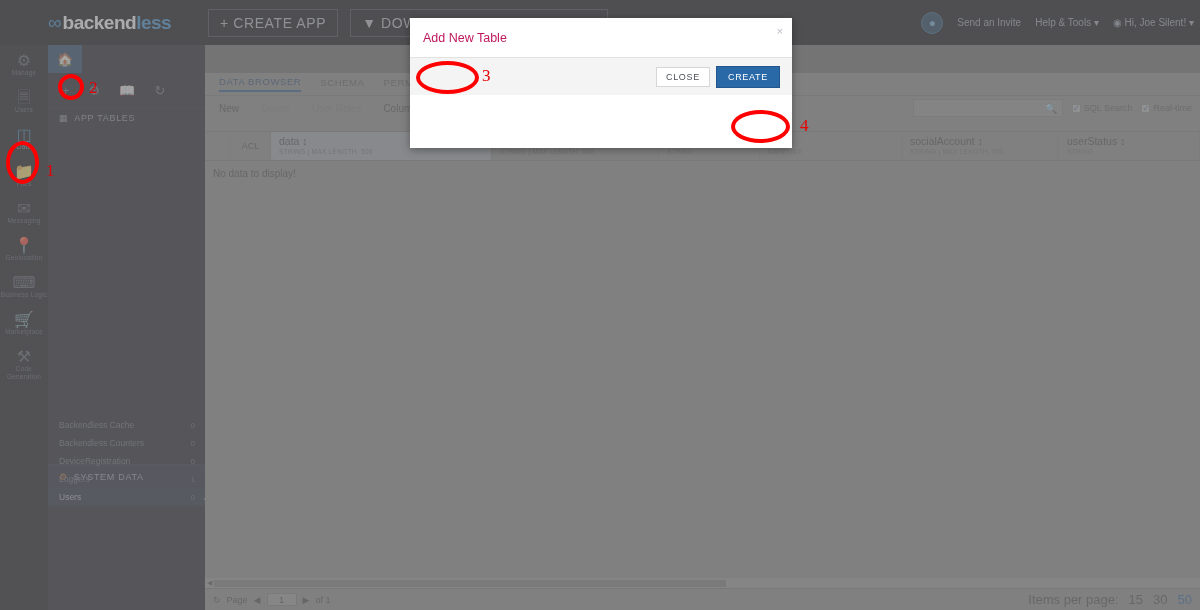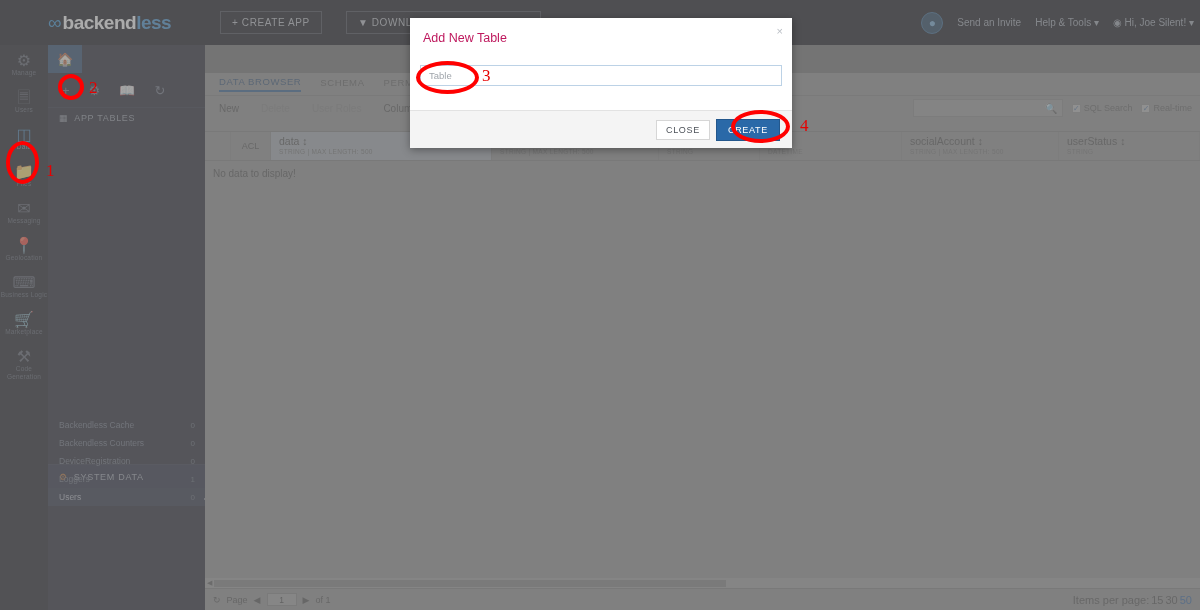--- a/index.html
+++ b/index.html
@@ -17,22 +17,22 @@
   
   .topbar {
     position: absolute; left: 0; top: 0; width: 1200px; height: 45px;
     background: #0e0f16; display: flex; align-items: center;
   }
   .logo-wrap { display: flex; align-items: center; margin-left: 48px; width: 148px; }
   .logo-mark { color: #2e8fd4; font-size: 19px; letter-spacing: -2px; margin-right: 3px; }
   .logo-text { font-size: 19px; font-weight: bold; color: #ffffff; letter-spacing: -0.5px; }
   .logo-text .ls { color: #3d8fd0; }
   .top-btn {
-    border: 1px solid #3a3d48; color: #b9bcc4; font-size: 10px;
-    padding: 5px 11px; margin-left: 24px; letter-spacing: 0.6px;
+    border: 1px solid #3a3d48; color: #b9bcc4; font-size: 14px;
+    padding: 5px 11px; margin-left: 12px; letter-spacing: 0.6px;
     background: transparent; white-space: nowrap;
   }
   .top-right { position: absolute; right: 6px; top: 0; height: 45px; display: flex; align-items: center; gap: 14px; }
   .top-right span { color: #9aa0ac; font-size: 10px; white-space: nowrap; }
   .avatar-circ {
     width: 22px; height: 22px; border-radius: 50%;
     background: #1b3a57; border: 1px solid #2f628f;
     display: flex; align-items: center; justify-content: center;
     color: #6fa8d6; font-size: 12px;
   }
@@ -149,21 +149,21 @@
   .statusbar {
     position: absolute; left: 0; bottom: 0; width: 995px; height: 22px;
     background: #8e8e8e; border-top: 1px solid #7d7d7d;
     display: flex; align-items: center; padding: 0 8px; gap: 6px;
     font-size: 9px; color: #4d4d4d;
   }
   .pagebox {
     width: 30px; height: 13px; background: #9e9e9e; border: 1px solid #7f7f7f;
     display: flex; align-items: center; justify-content: center; font-size: 8.5px; color: #3f3f3f;
   }
-  .ipp { margin-left: auto; display: flex; gap: 2px; align-items: center; font-size: 11px; color: #4d4d4d; }
+  .ipp { margin-left: auto; display: flex; gap: 10px; align-items: center; font-size: 13px; color: #4d4d4d; }
   .ipp b { font-weight: normal; }
   .ipp .on { color: #2f62a0; }
 
   
   .modal {
     position: absolute; left: 410px; top: 18px; width: 382px; height: 130px;
     background: #ffffff; z-index: 900; box-shadow: 0 2px 8px rgba(0,0,0,0.35);
     display: flex; flex-direction: column;
   }
   .modal-head { height: 39px; position: relative; display: flex; align-items: center; padding-left: 13px; }
@@ -389,23 +389,20 @@
     </div>
   </div>
 
   <div id="dimmer"></div>
 
   <div class="modal">
     <div class="modal-head">
       <span class="modal-title">Add New Table</span>
       <span class="modal-x">×</span>
     </div>
-    <div class="modal-body">
-      <div class="modal-input" placeholder="Table">Table</div>
-    </div>
     <div class="modal-foot">
       <span class="btn-close">CLOSE</span>
       <span class="btn-create">CREATE</span>
     </div>
   </div>
 
   <div class="ann ring" style="left:6px;top:141px;width:33px;height:43px;"></div>
   <div class="ann num" style="left:46px;top:162px;">1</div>
 
   <div class="ann ring" style="left:58px;top:74px;width:26px;height:26px;"></div>

